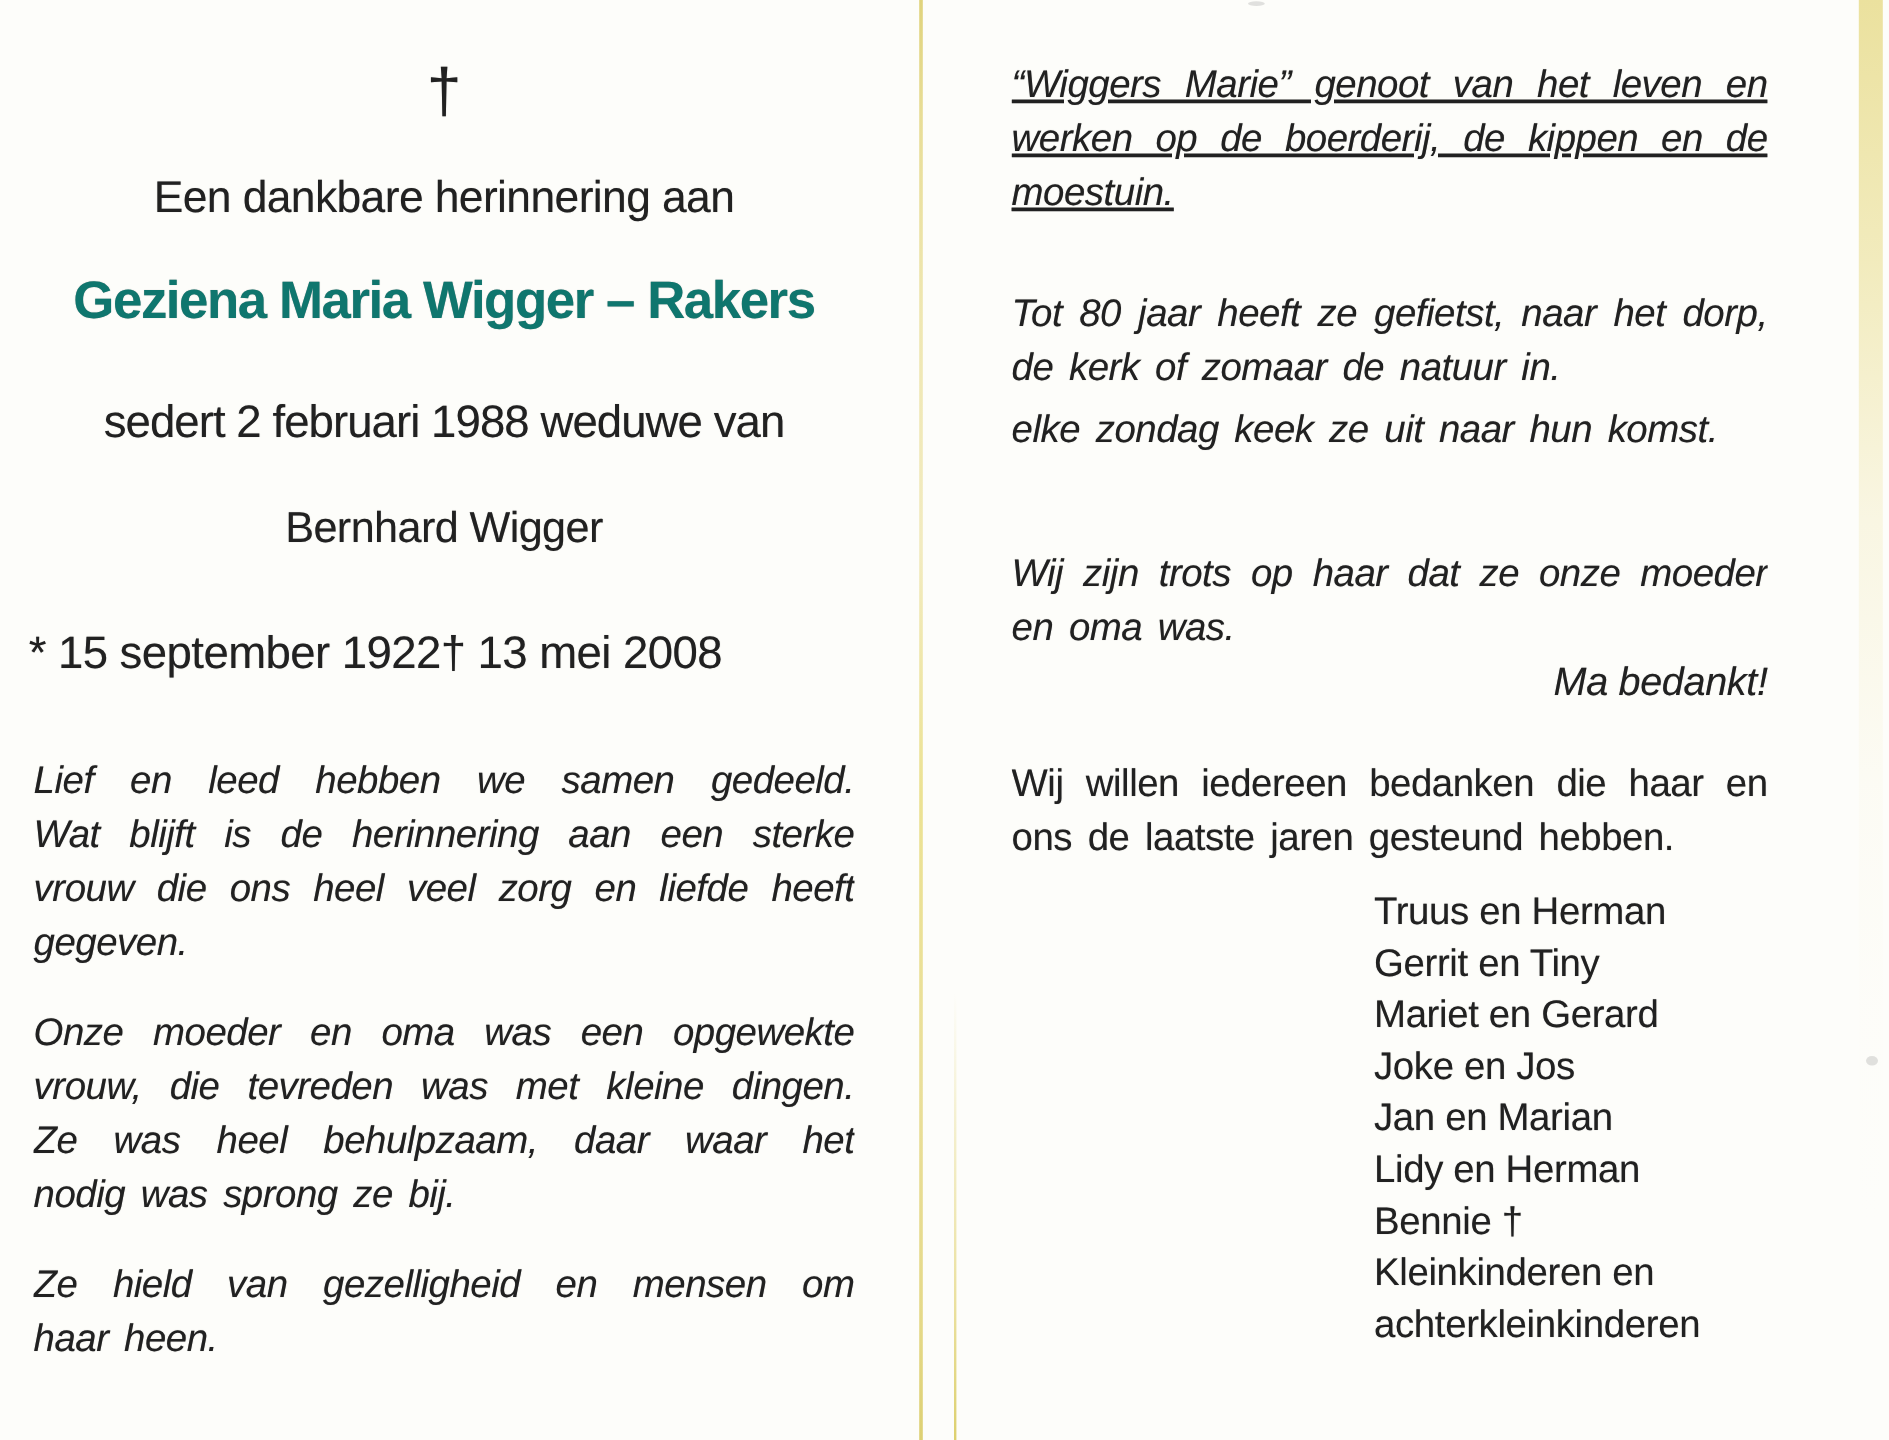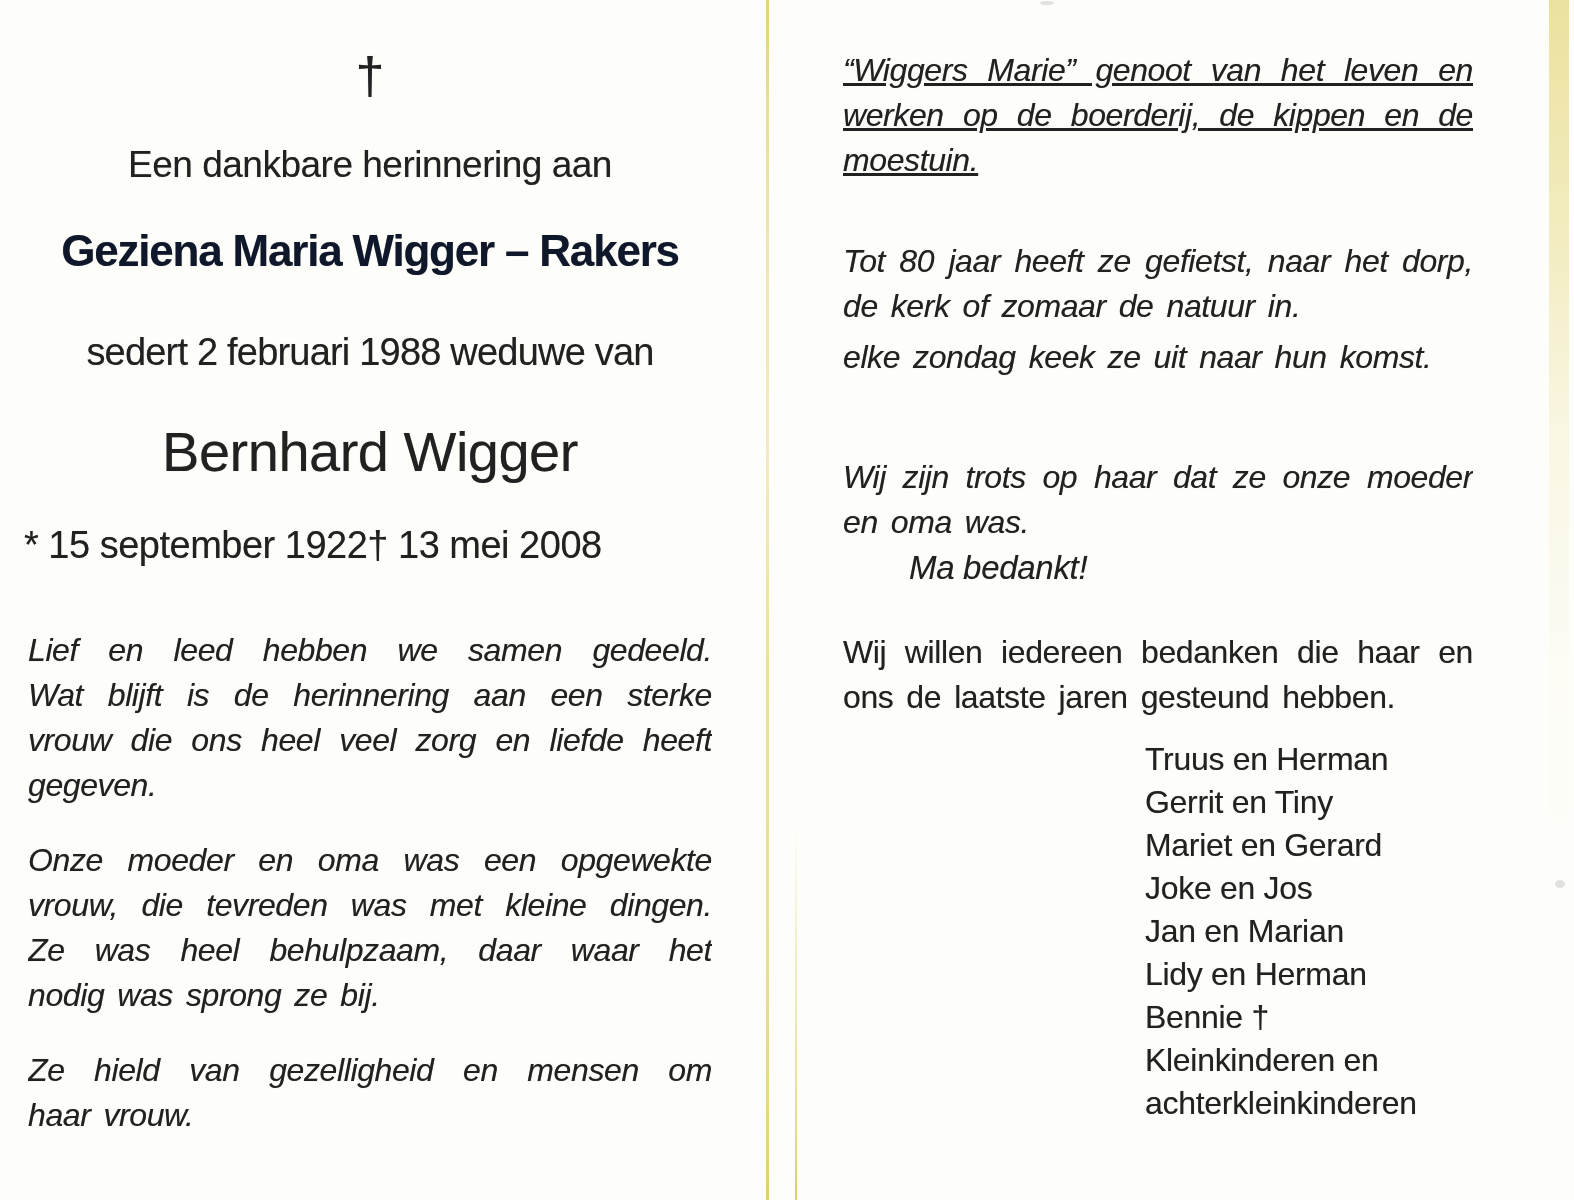--- a/index.html
+++ b/index.html
@@ -46,23 +46,23 @@
       rgba(233,222,148,0.9) 0%, rgba(238,229,168,0.75) 18%,
       rgba(245,239,203,0.5) 36%, rgba(250,247,230,0.28) 55%,
       rgba(252,250,240,0.12) 70%, rgba(255,255,255,0) 85%);
   }
   .speck { background: #c9c9c6; border-radius: 50%; opacity: 0.55; }
 
   
   .center { text-align: center; }
   #cross-glyph   { left: 28px; top: 48px;  width: 684px; font-size: 52px; line-height: 1.1; }
   #intro-line    { left: 28px; top: 144px; width: 684px; font-size: 37px; letter-spacing: -0.5px; }
-  #name-title    { left: 28px; top: 226px; width: 684px; font-size: 44px; font-weight: bold; letter-spacing: -1.2px; color: #0f172a; }
+  #name-title    { left: 28px; top: 226px; width: 684px; font-size: 44px; font-weight: bold; letter-spacing: -1.2px; color: #0f766e; }
   #widow-line    { left: 28px; top: 331px; width: 684px; font-size: 38px; letter-spacing: -0.8px; }
-  #husband-name  { left: 28px; top: 419px; width: 684px; font-size: 56px; letter-spacing: -0.5px; }
+  #husband-name  { left: 28px; top: 419px; width: 684px; font-size: 36px; letter-spacing: -0.5px; }
   #dates-row {
     left: 24px; top: 524px; width: 692px;
     display: flex; justify-content: flex-start;
     font-size: 38px; letter-spacing: -0.5px;
   }
 
   
   .para {
     font-style: italic;
     font-size: 32px;
@@ -75,21 +75,21 @@
   .upright { font-style: normal; }
 
   #l-para-1 { left: 28px; top: 628px;  width: 684px; }
   #l-para-2 { left: 28px; top: 838px;  width: 684px; }
   #l-para-3 { left: 28px; top: 1048px; width: 684px; }
 
   #r-para-1 { left: 75px; top: 48px;  width: 630px; text-decoration: underline; }
   #r-para-2 { left: 75px; top: 215px; width: 630px; margin-top: 24px; }
   #r-para-3 { left: 75px; top: 335px; width: 630px; }
   #r-para-4 { left: 75px; top: 455px; width: 630px; }
-  #ma-line  { left: 75px; top: 545px; width: 630px; text-align: left; padding-left: 66px; box-sizing: border-box;
+  #ma-line  { left: 75px; top: 545px; width: 630px; text-align: right; padding-left: 66px; box-sizing: border-box;
               font-style: italic; font-size: 33px; line-height: 45px; letter-spacing: -0.3px; }
   #thanks-para { left: 75px; top: 630px; width: 630px; }
   #names-list {
     left: 361px; top: 738px; width: 400px;
     font-size: 32px; line-height: 43px; letter-spacing: -0.3px;
   }
   .name-line { white-space: nowrap; margin-left: 16px; }
 </style>
 </head>
 <body>
@@ -126,21 +126,21 @@
 
   <div class="abs txt para" id="l-para-2">
     <div class="j">Onze moeder en oma was een opgewekte</div>
     <div class="j">vrouw, die tevreden was met kleine dingen.</div>
     <div class="j">Ze was heel behulpzaam, daar waar het</div>
     <div class="l">nodig was sprong ze bij.</div>
   </div>
 
   <div class="abs txt para" id="l-para-3">
     <div class="j">Ze hield van gezelligheid en mensen om</div>
-    <div class="l">haar vrouw.</div>
+    <div class="l">haar heen.</div>
   </div>
 
 </div>
 
 <div class="page" id="right-page">
 
   <div class="abs txt para" id="r-para-1">
     <div class="j">“Wiggers Marie” genoot van het leven en</div>
     <div class="j">werken op de boerderij, de kippen en de</div>
     <div class="l">moestuin.</div>

